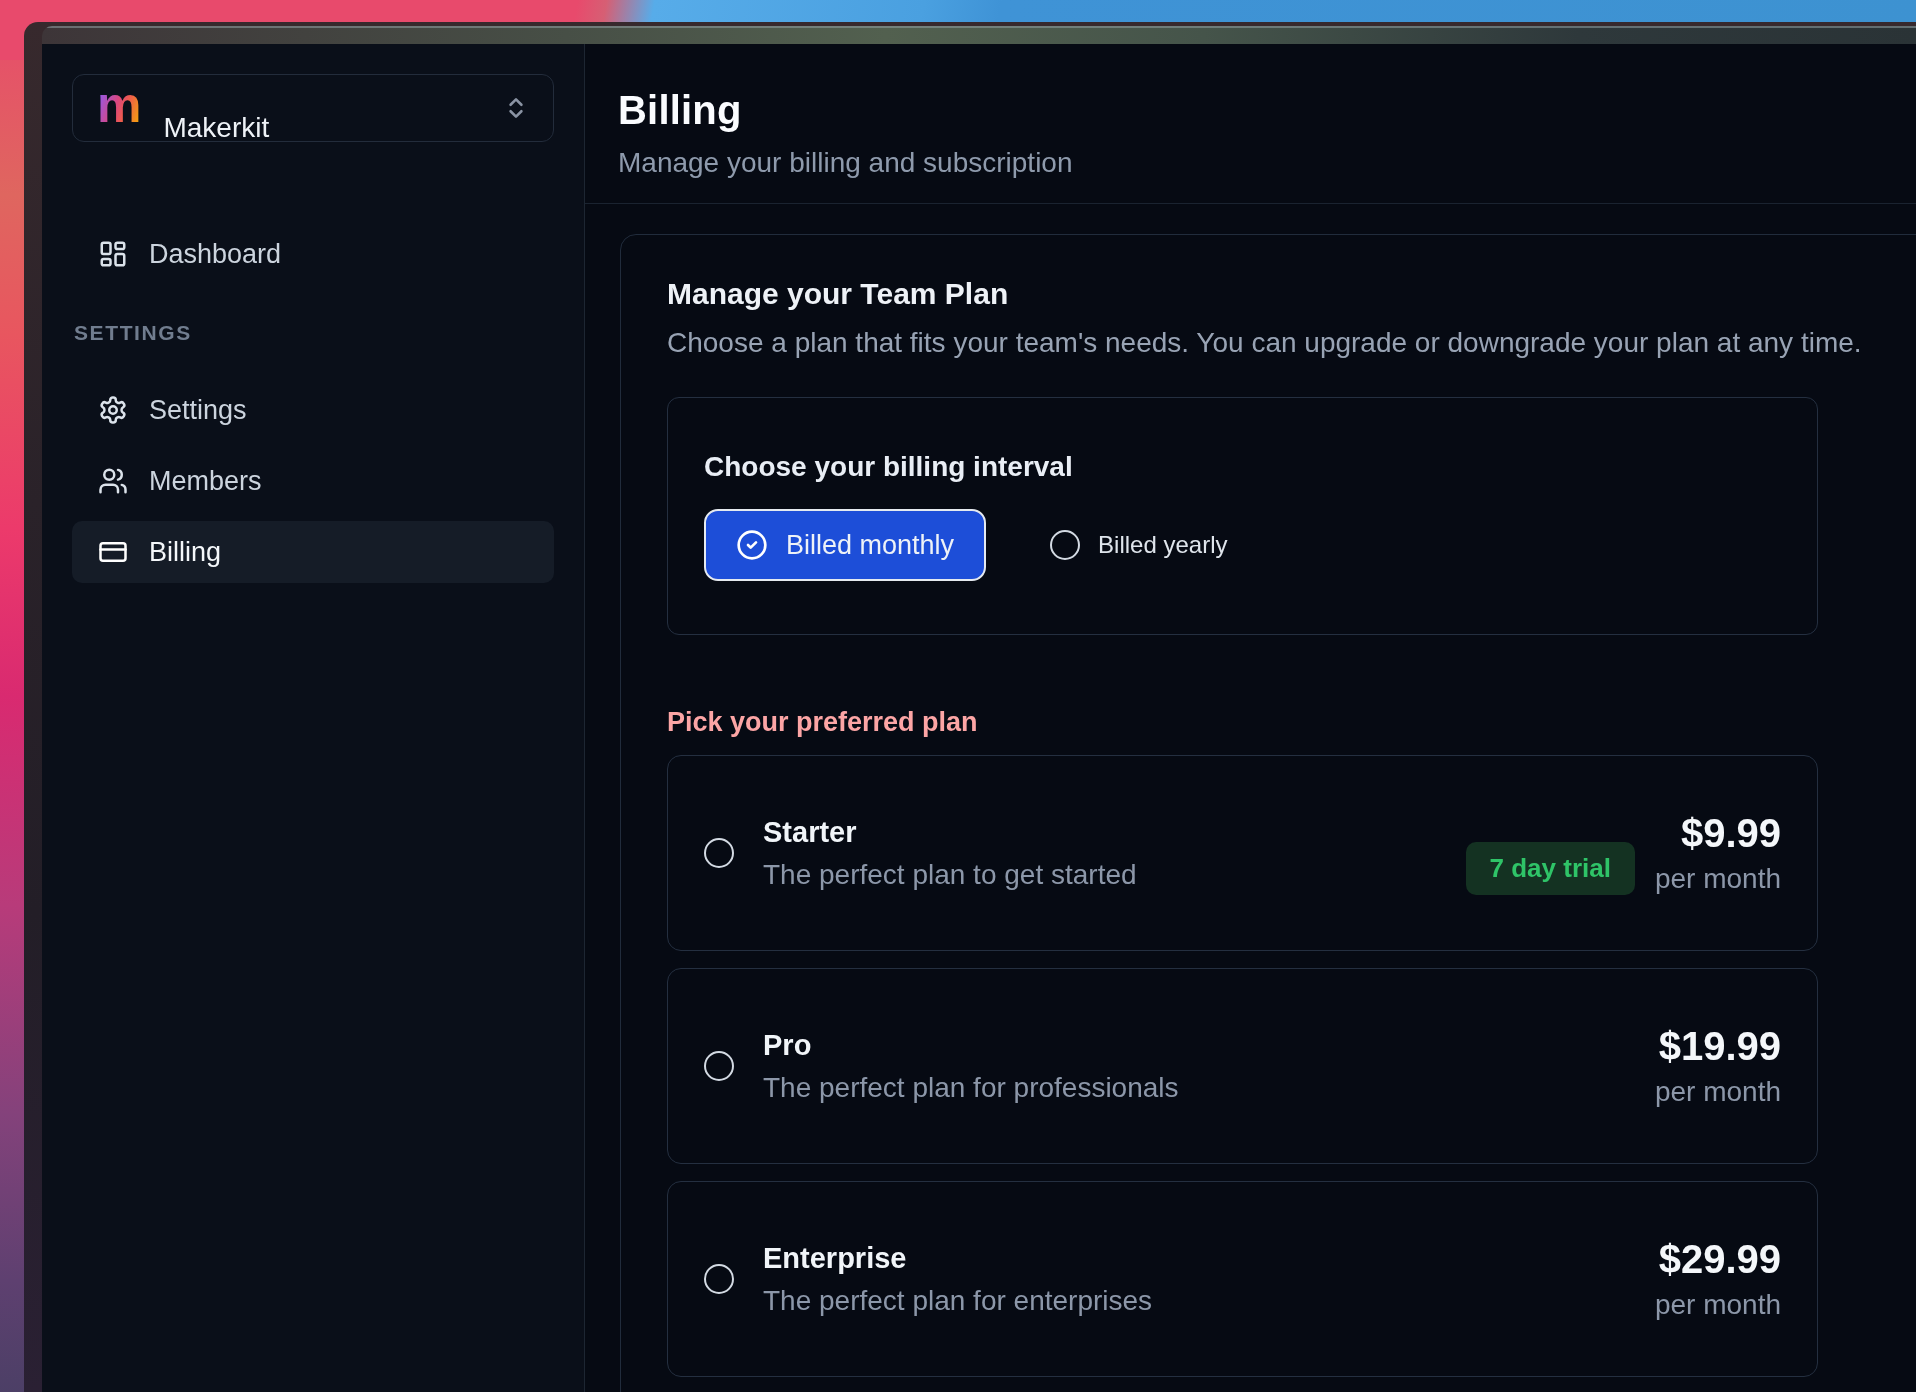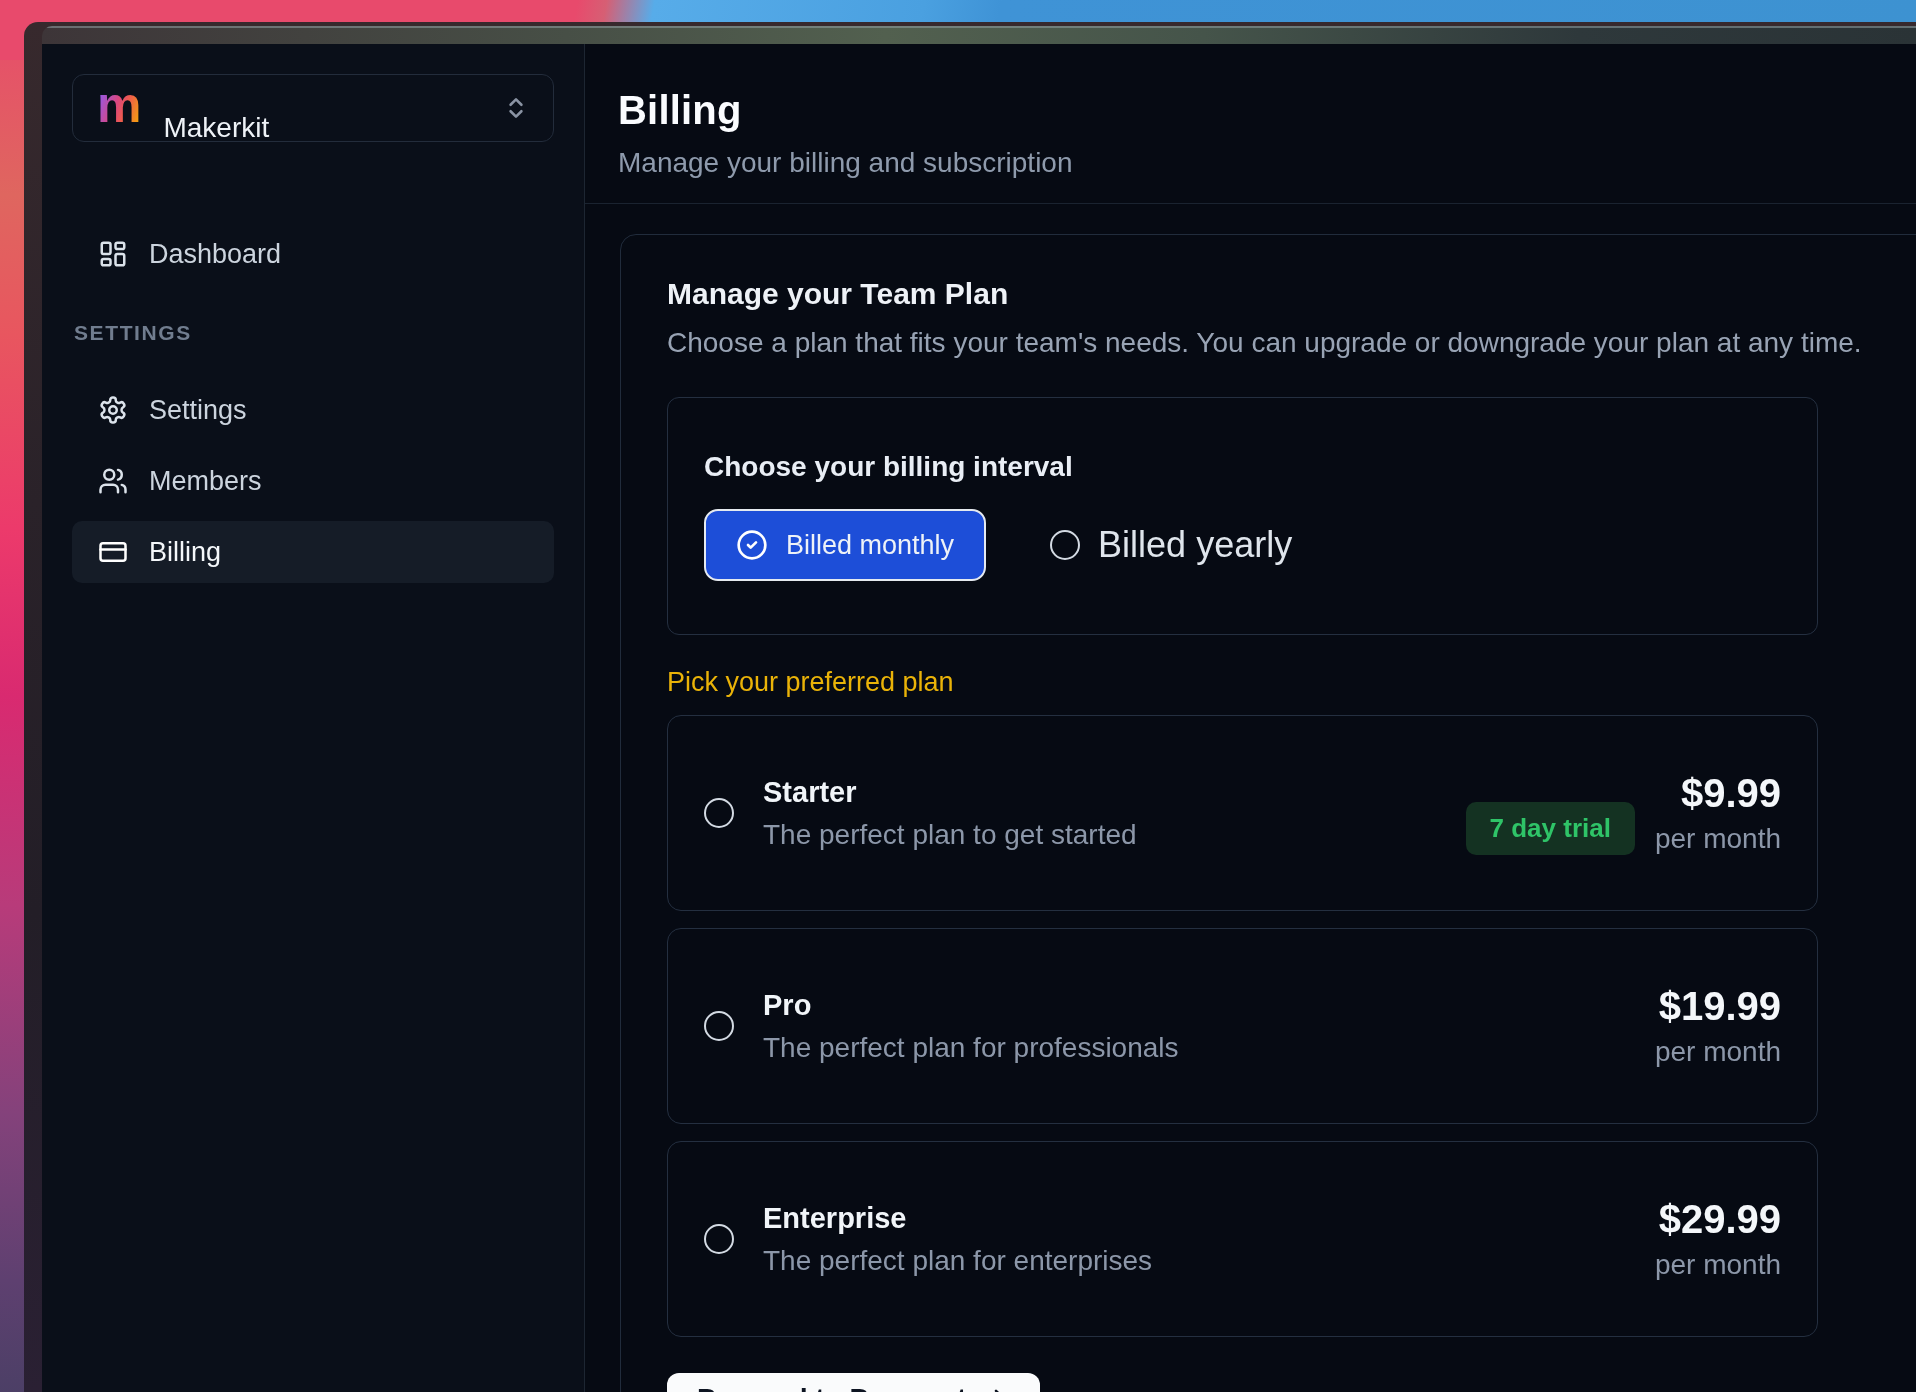--- a/index.html
+++ b/index.html
@@ -88,23 +88,23 @@
   .chip {
     height:72px; display:flex; align-items:center; gap:18px;
     border:2px solid #e5eaf0; border-radius:14px; background:#1d4ed8;
     padding:0 30px; color:#eef2f7; font-size:27px; font-family:inherit; cursor:pointer;
   }
   .chip .chip-icon { width:32px; height:32px; color:#ffffff; }
   .radio-opt { margin-left:64px; display:flex; align-items:center; gap:18px; cursor:pointer; }
   .radio-circle {
     width:30px; height:30px; border:2.5px solid #d3dae3; border-radius:50%; flex:0 0 auto;
   }
-  .radio-opt .opt-label { font-size:36px; color:#dfe5ec; }
-
-  .plans-label { margin-top:32px; font-size:27px; font-weight:400; color:#eab308; }
+  .radio-opt .opt-label { font-size:24px; color:#dfe5ec; }
+
+  .plans-label { margin-top:72px; font-size:27px; font-weight:700; color:#fca5a5; }
 
   .plan-row {
     margin-top:17px; height:196px; border:1px solid #242f40; border-radius:14px;
     display:flex; align-items:center; padding:0 36px; cursor:pointer;
   }
   .plan-row .radio-circle { margin-right:29px; }
   .plan-info { display:flex; flex-direction:column; gap:10px; }
   .plan-name { font-size:29px; font-weight:700; color:#f1f5f9; }
   .plan-desc { font-size:28px; color:#8c97a9; }
   .plan-right { margin-left:auto; display:flex; align-items:flex-end; gap:20px; }

